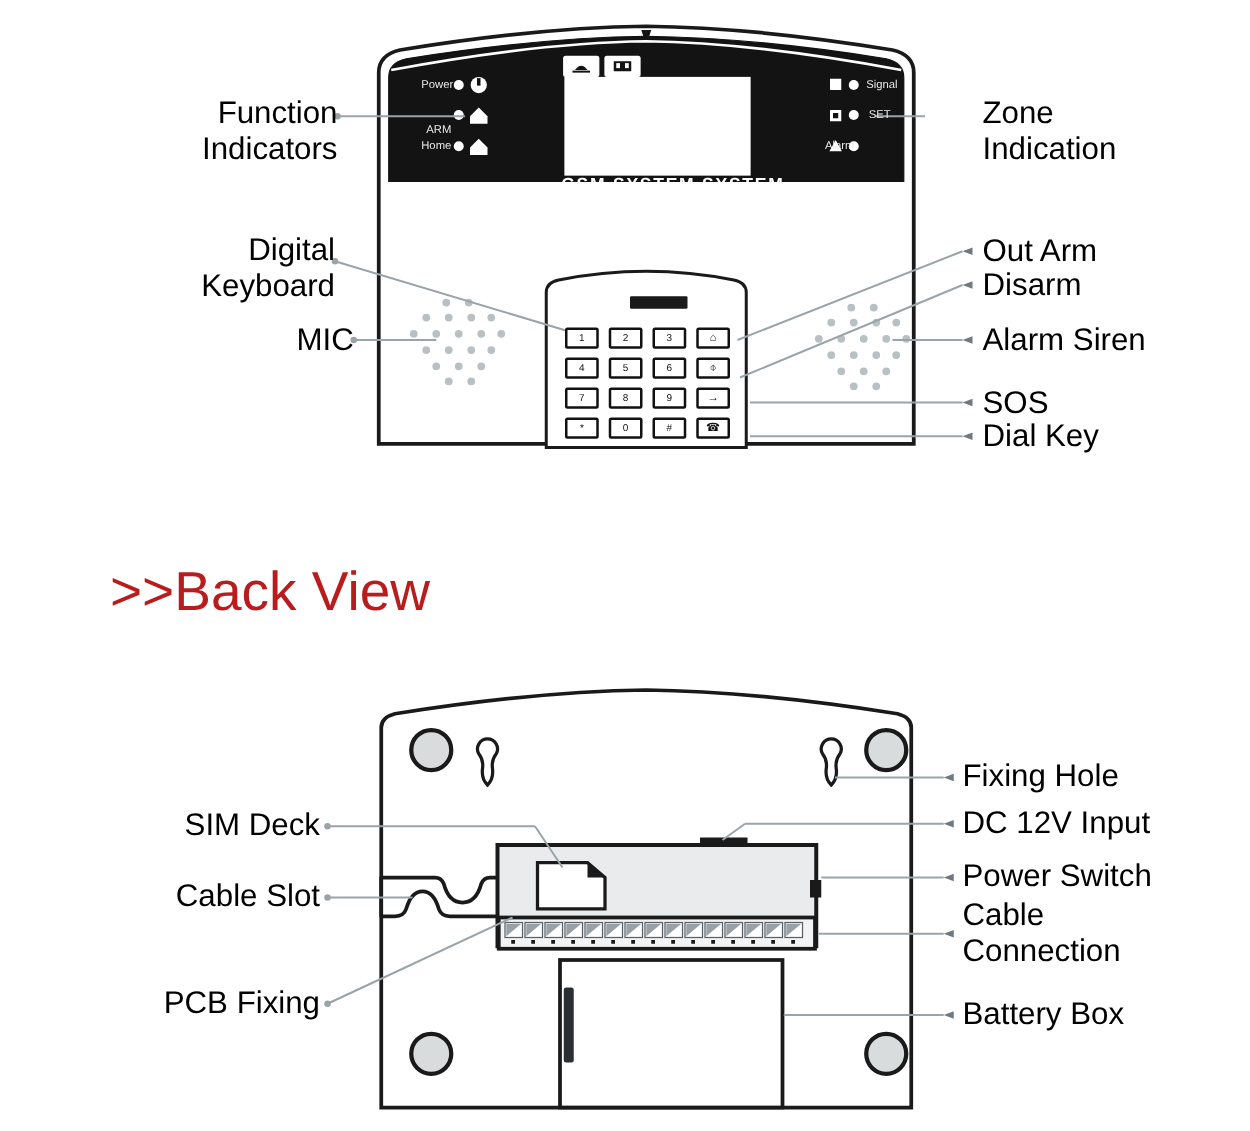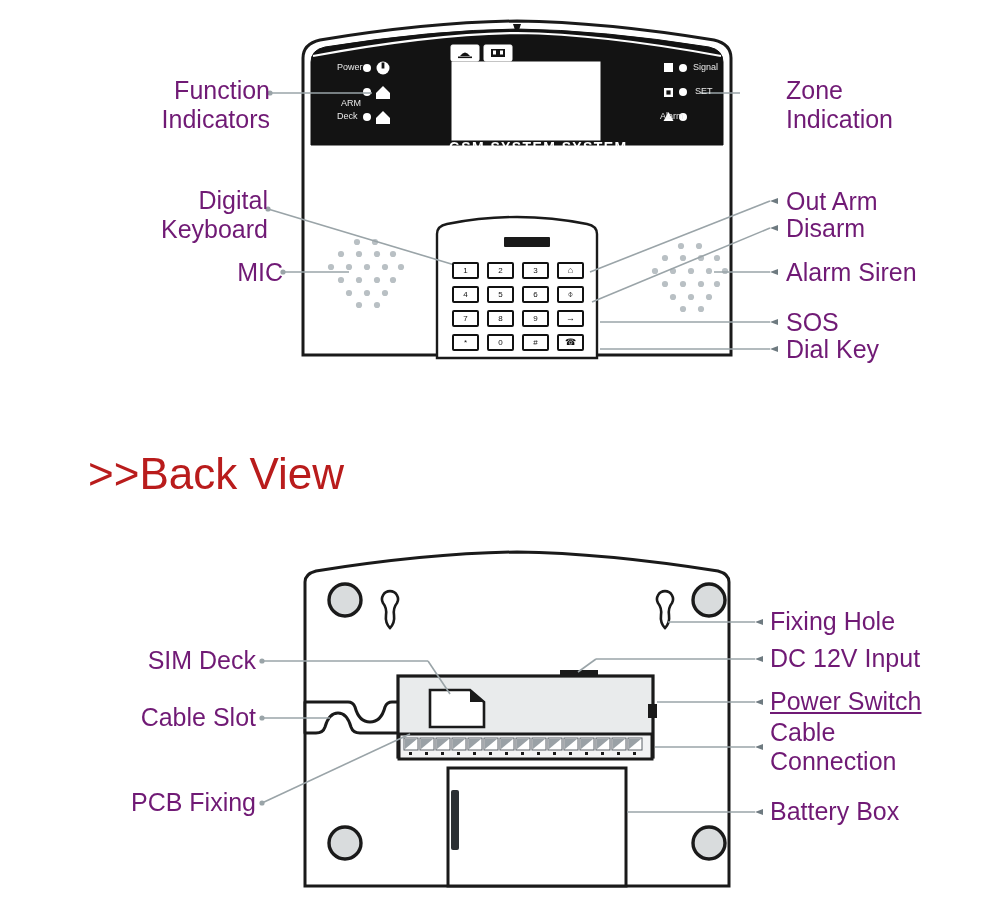--- a/index.html
+++ b/index.html
@@ -21,21 +21,21 @@
     height: 905px;
   }
   svg.diagram {
     position: absolute;
     left: 0; top: 0;
     width: 1000px;
     height: 905px;
   }
   .label-text {
     position: absolute;
-    color: #701a75;
+    color: #000000;
     font-size: 25px;
     line-height: 29px;
     white-space: pre;
     font-family: "Liberation Sans", sans-serif;
   }
   .label-text.right { text-align: left; }
   .label-text.left  { text-align: right; }
   .section-heading {
     position: absolute;
     color: #b91c1c;
@@ -297,21 +297,21 @@
       <path d="M755,622 l8,-3 l0,6 z"></path>
       <path d="M755,659 l8,-3 l0,6 z"></path>
       <path d="M755,702 l8,-3 l0,6 z"></path>
       <path d="M755,747 l8,-3 l0,6 z"></path>
       <path d="M755,812 l8,-3 l0,6 z"></path>
     </g>
   </svg>
 
   <div class="ind-text" style="left:337px; top:62px;">Power</div>
   <div class="ind-text" style="left:341px; top:98px;">ARM</div>
-  <div class="ind-text" style="left:337px; top:111px;">Deck</div>
+  <div class="ind-text" style="left:337px; top:111px;">Home</div>
 
   <div class="ind-text" style="left:693px; top:62px;">Signal</div>
   <div class="ind-text" style="left:695px; top:86px;">SET</div>
   <div class="ind-text" style="left:660px; top:111px;">Alarm</div>
 
   <div class="lcd-caption" style="left:449px; top:139px;">GSM SYSTEM SYSTEM</div>
 
   <div id="keypad" style="position:absolute; left:452px; top:262px; width:132px;">
       <div style="display: flex; gap: 8px; margin-bottom: 7px;">
         <div style="width: 25px; height: 13px; border: 2.2px solid rgb(17, 17, 17); border-radius: 2px; background: rgb(255, 255, 255); display: flex; align-items: center; justify-content: center; font-family: &quot;Liberation Sans&quot;, sans-serif; font-size: 8px; color: rgb(17, 17, 17); line-height: 1; box-shadow: rgb(255, 255, 255) 0px 0px 0px 1px inset;">1</div>
@@ -354,18 +354,18 @@
   <div class="label-text right" style="left:786px; top:335px;">Dial Key</div>
 
   <div class="section-heading" style="left:88px; top:450px;">&gt;&gt;Back View</div>
 
   <div class="label-text left" style="left:20px; top:646px; width:236px;">SIM Deck</div>
   <div class="label-text left" style="left:20px; top:703px; width:236px;">Cable Slot</div>
   <div class="label-text left" style="left:20px; top:788px; width:236px;">PCB Fixing</div>
 
   <div class="label-text right" style="left:770px; top:607px;">Fixing Hole</div>
   <div class="label-text right" style="left:770px; top:644px;">DC 12V Input</div>
-  <div class="label-text right" style="left:770px; top:687px;text-decoration:underline;">Power Switch</div>
+  <div class="label-text right" style="left:770px; top:687px;">Power Switch</div>
   <div class="label-text right" style="left:770px; top:718px;">Cable
 Connection</div>
   <div class="label-text right" style="left:770px; top:797px;">Battery Box</div>
 
 </div>
 
 </body></html>

